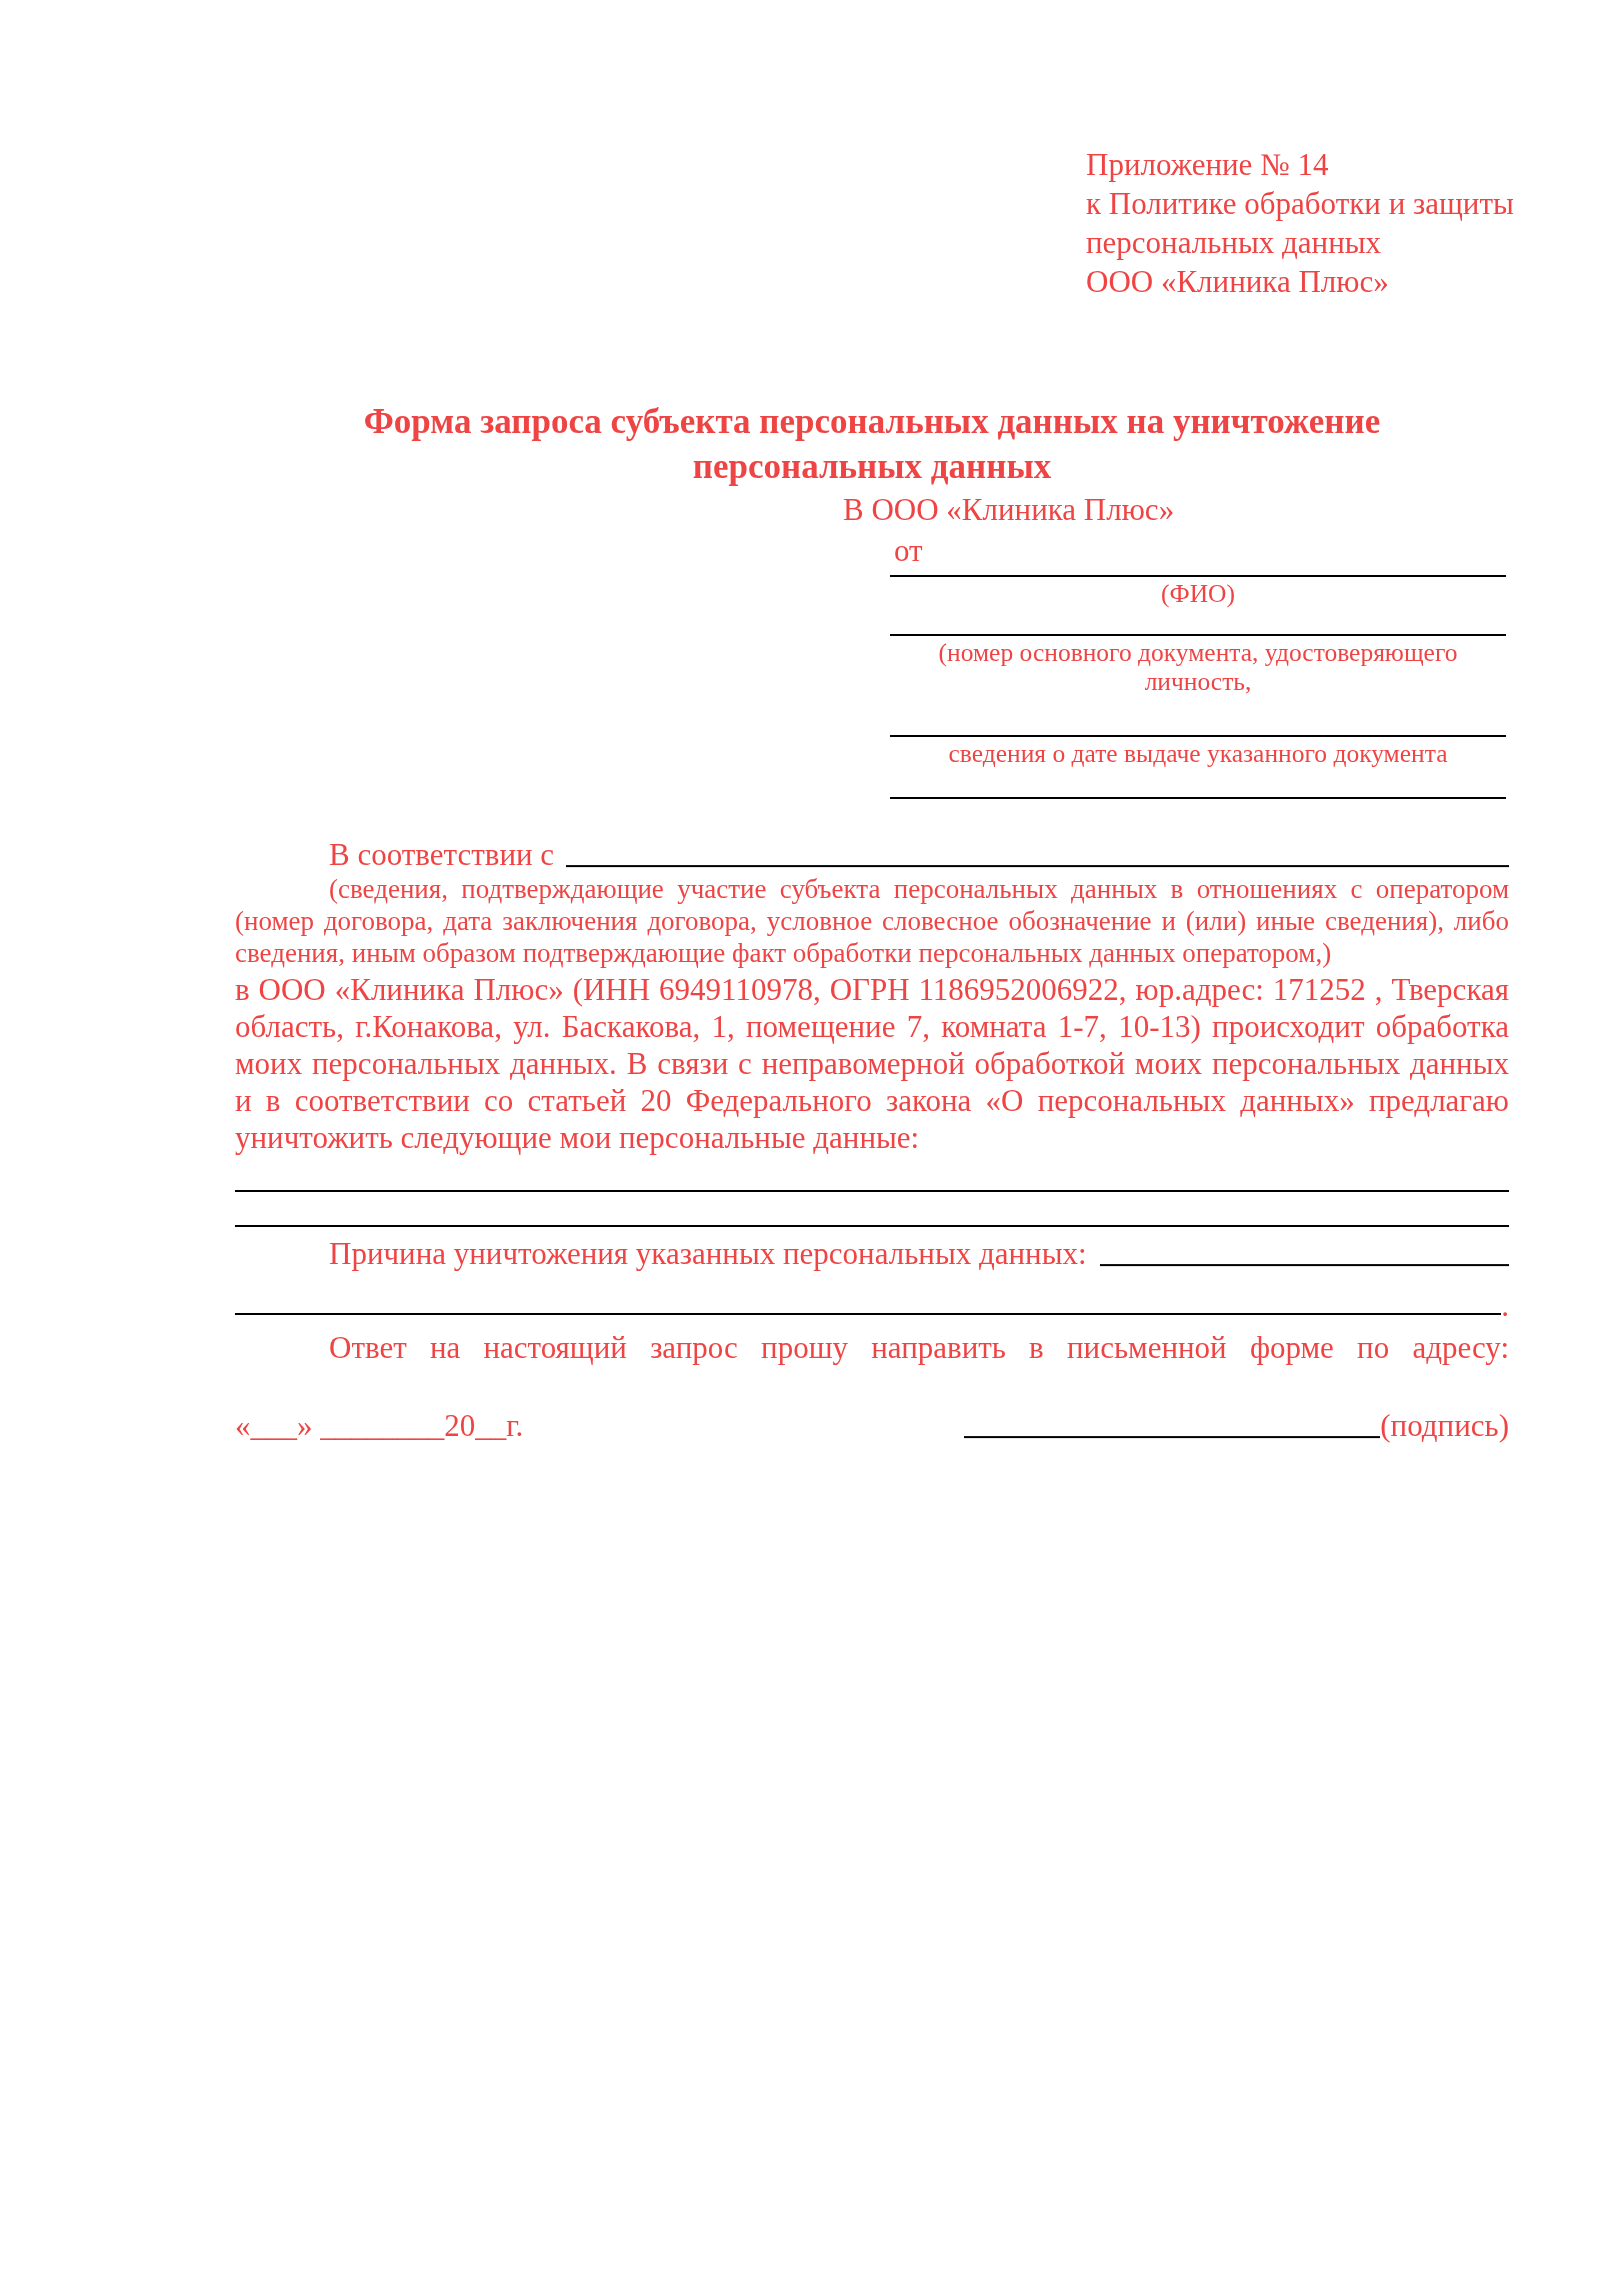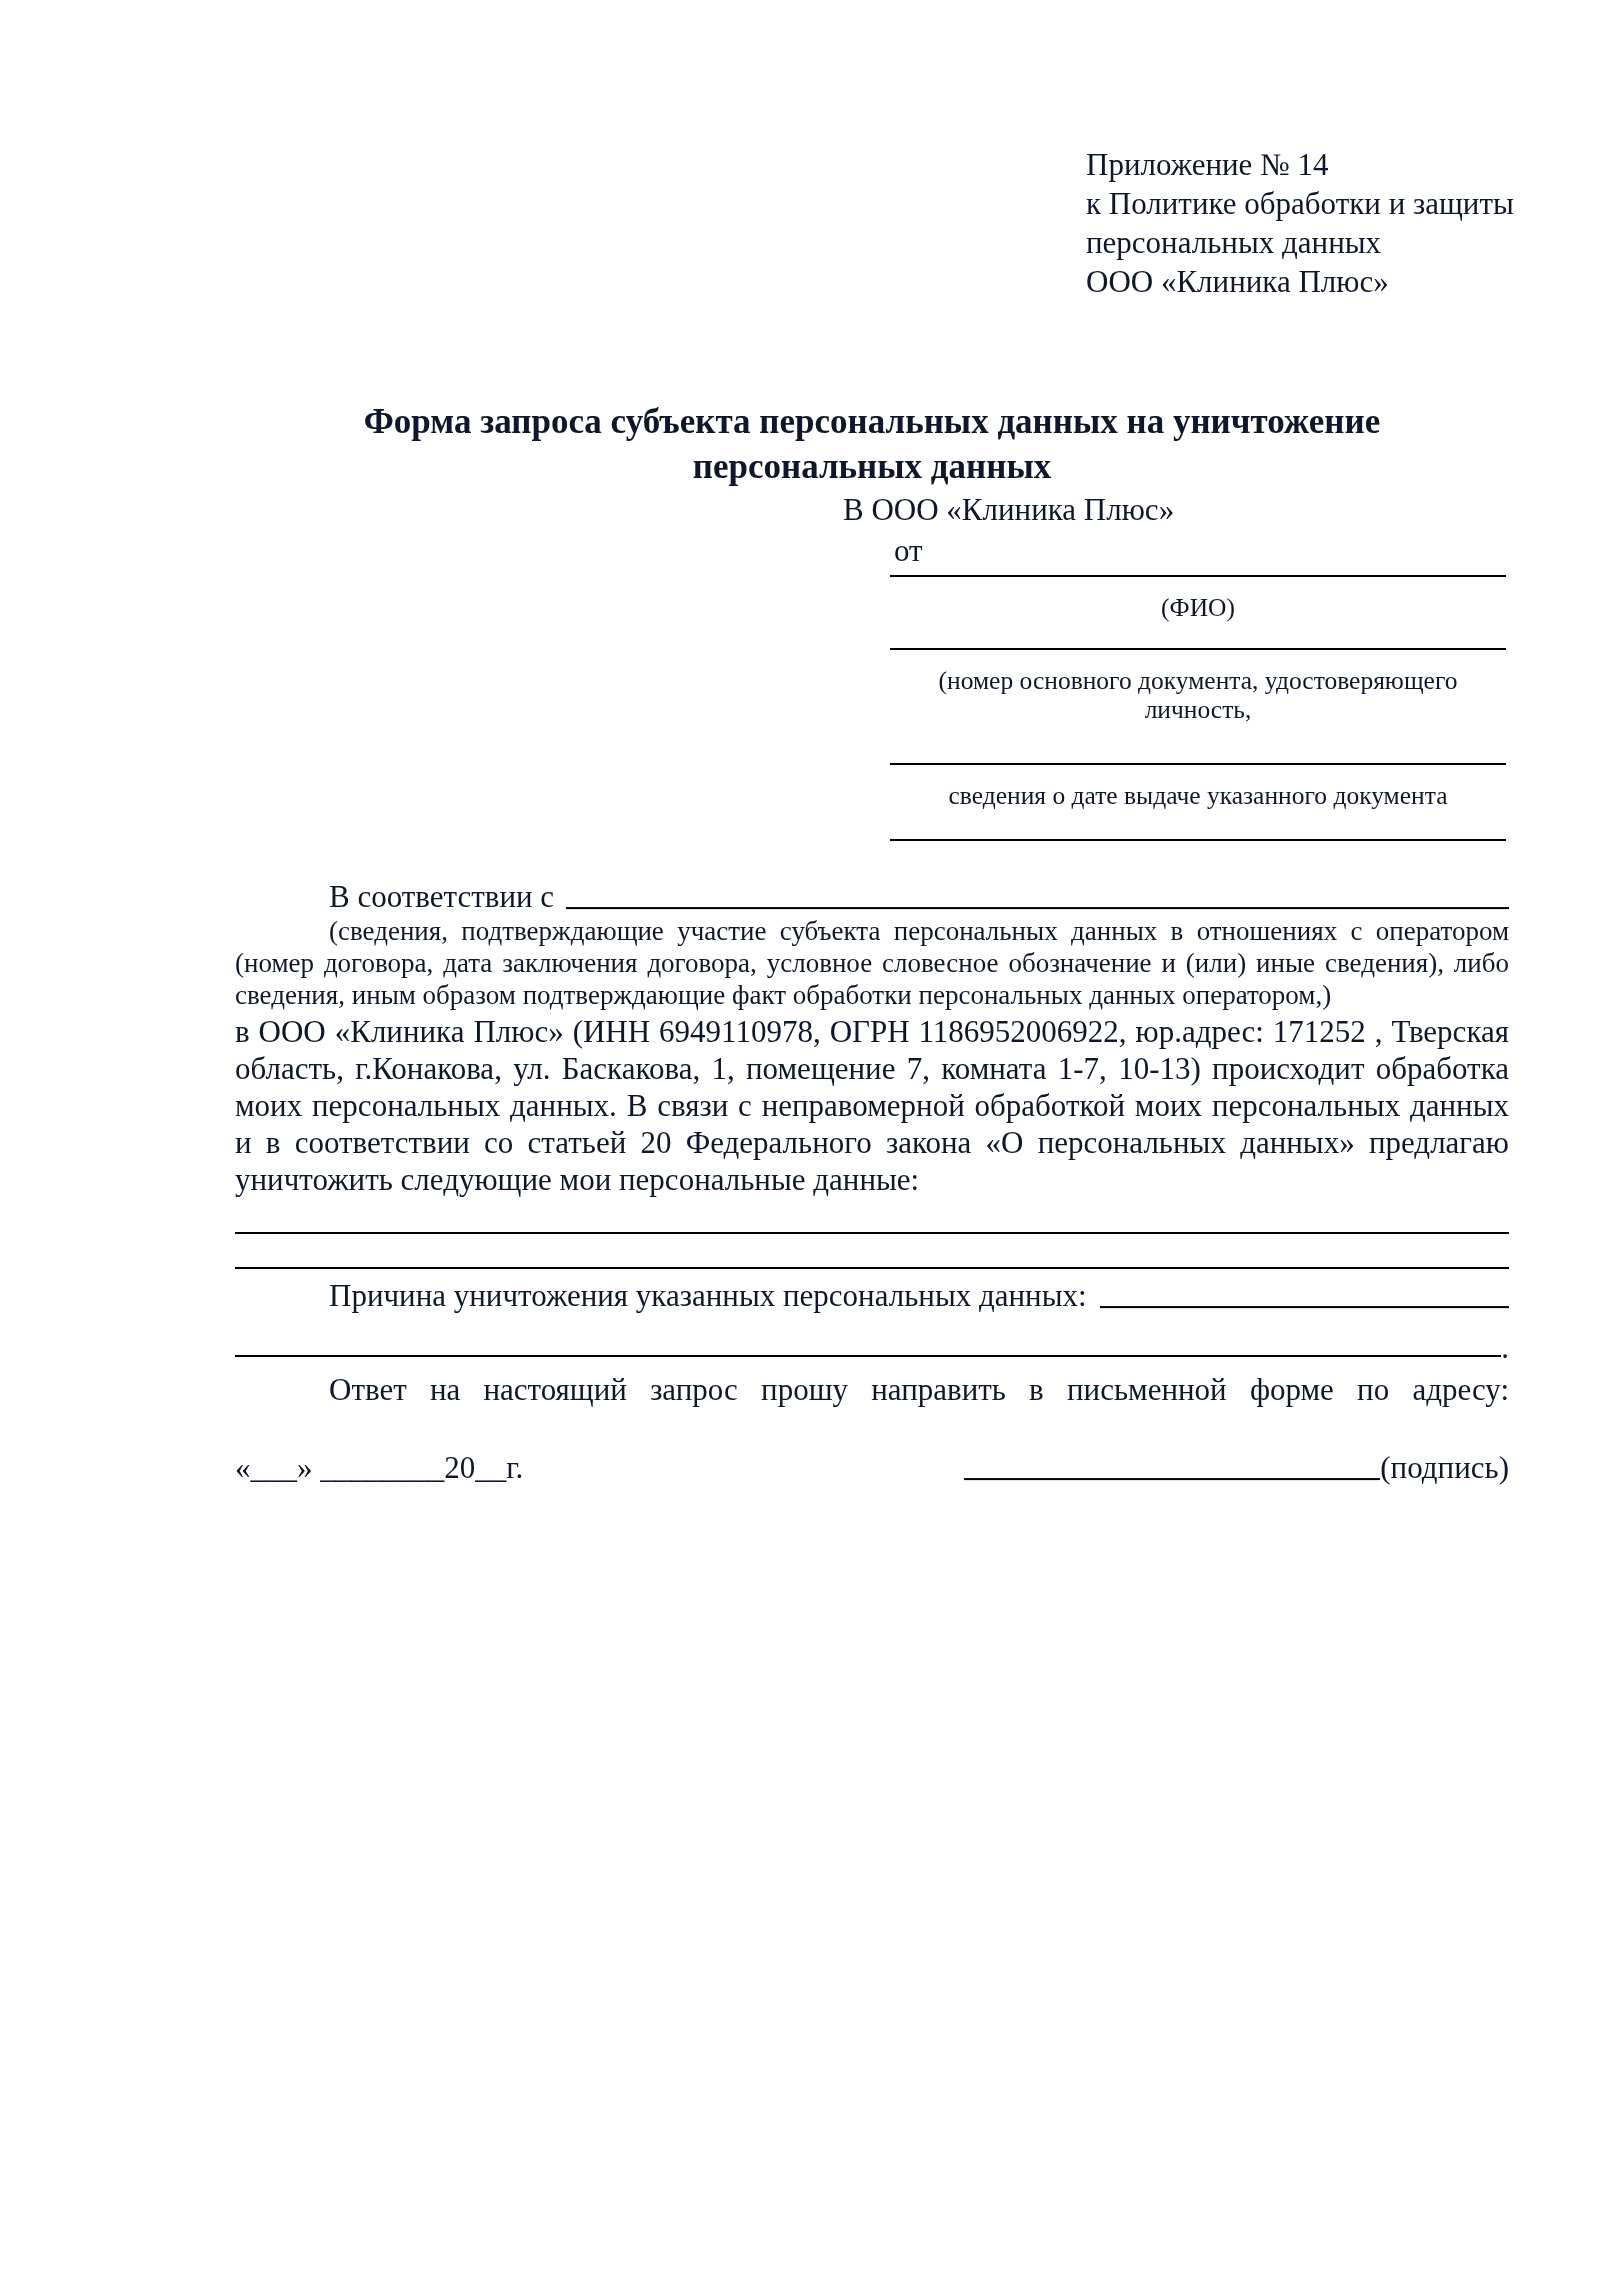--- a/index.html
+++ b/index.html
@@ -1,42 +1,42 @@
 <!DOCTYPE html>
 <html><head>
 <meta charset="utf-8">
 <style>
   * { margin:0; padding:0; box-sizing:border-box; }
   html,body { background:#ffffff; }
   .page {
     position:relative;
     width:1517px; height:2293px;
     background:#ffffff;
-    color:#0f172a;
+    color:#ef4444;
     font-family:"Liberation Serif","DejaVu Serif",serif;
     overflow:hidden;
   }
   .content {
     position:absolute; left:235px; top:0;
     width:1274px;
     font-size:31px; line-height:37px;
   }
   .appendix { margin-top:145px; margin-left:851px; line-height:39px; white-space:nowrap; }
   .doc-title {
     margin:98px auto 0 auto;
     max-width:1196px;
     font-size:35px; font-weight:bold; line-height:45px;
     text-align:center;
   }
   .addressee { margin-top:2px; margin-left:608px; }
   .from-label { margin-top:3.9px; margin-left:659px; }
 
   .fields { margin-left:655px; width:616px; }
   .fline { height:0; border-top:2.9px solid #000; }
-  .fcap { font-size:25.5px; line-height:29px; text-align:center; margin-top:16px; }
+  .fcap { font-size:25.5px; line-height:29px; text-align:center; margin-top:2px; }
   .frow1 .fline { margin-top:5.9px; }
   .frow2 .fline { margin-top:26.5px; }
   .frow3 .fline { margin-top:39px; }
   .frow4 .fline { margin-top:29px; }
 
   .flexrow { display:flex; }
   .fill { flex:1; height:0; border-bottom:2.9px solid #000; align-self:flex-end; transform:translateY(-5.9px); }
   .nowrap { white-space:nowrap; }
 
   .accordance { margin-top:37px; padding-left:94px; }

